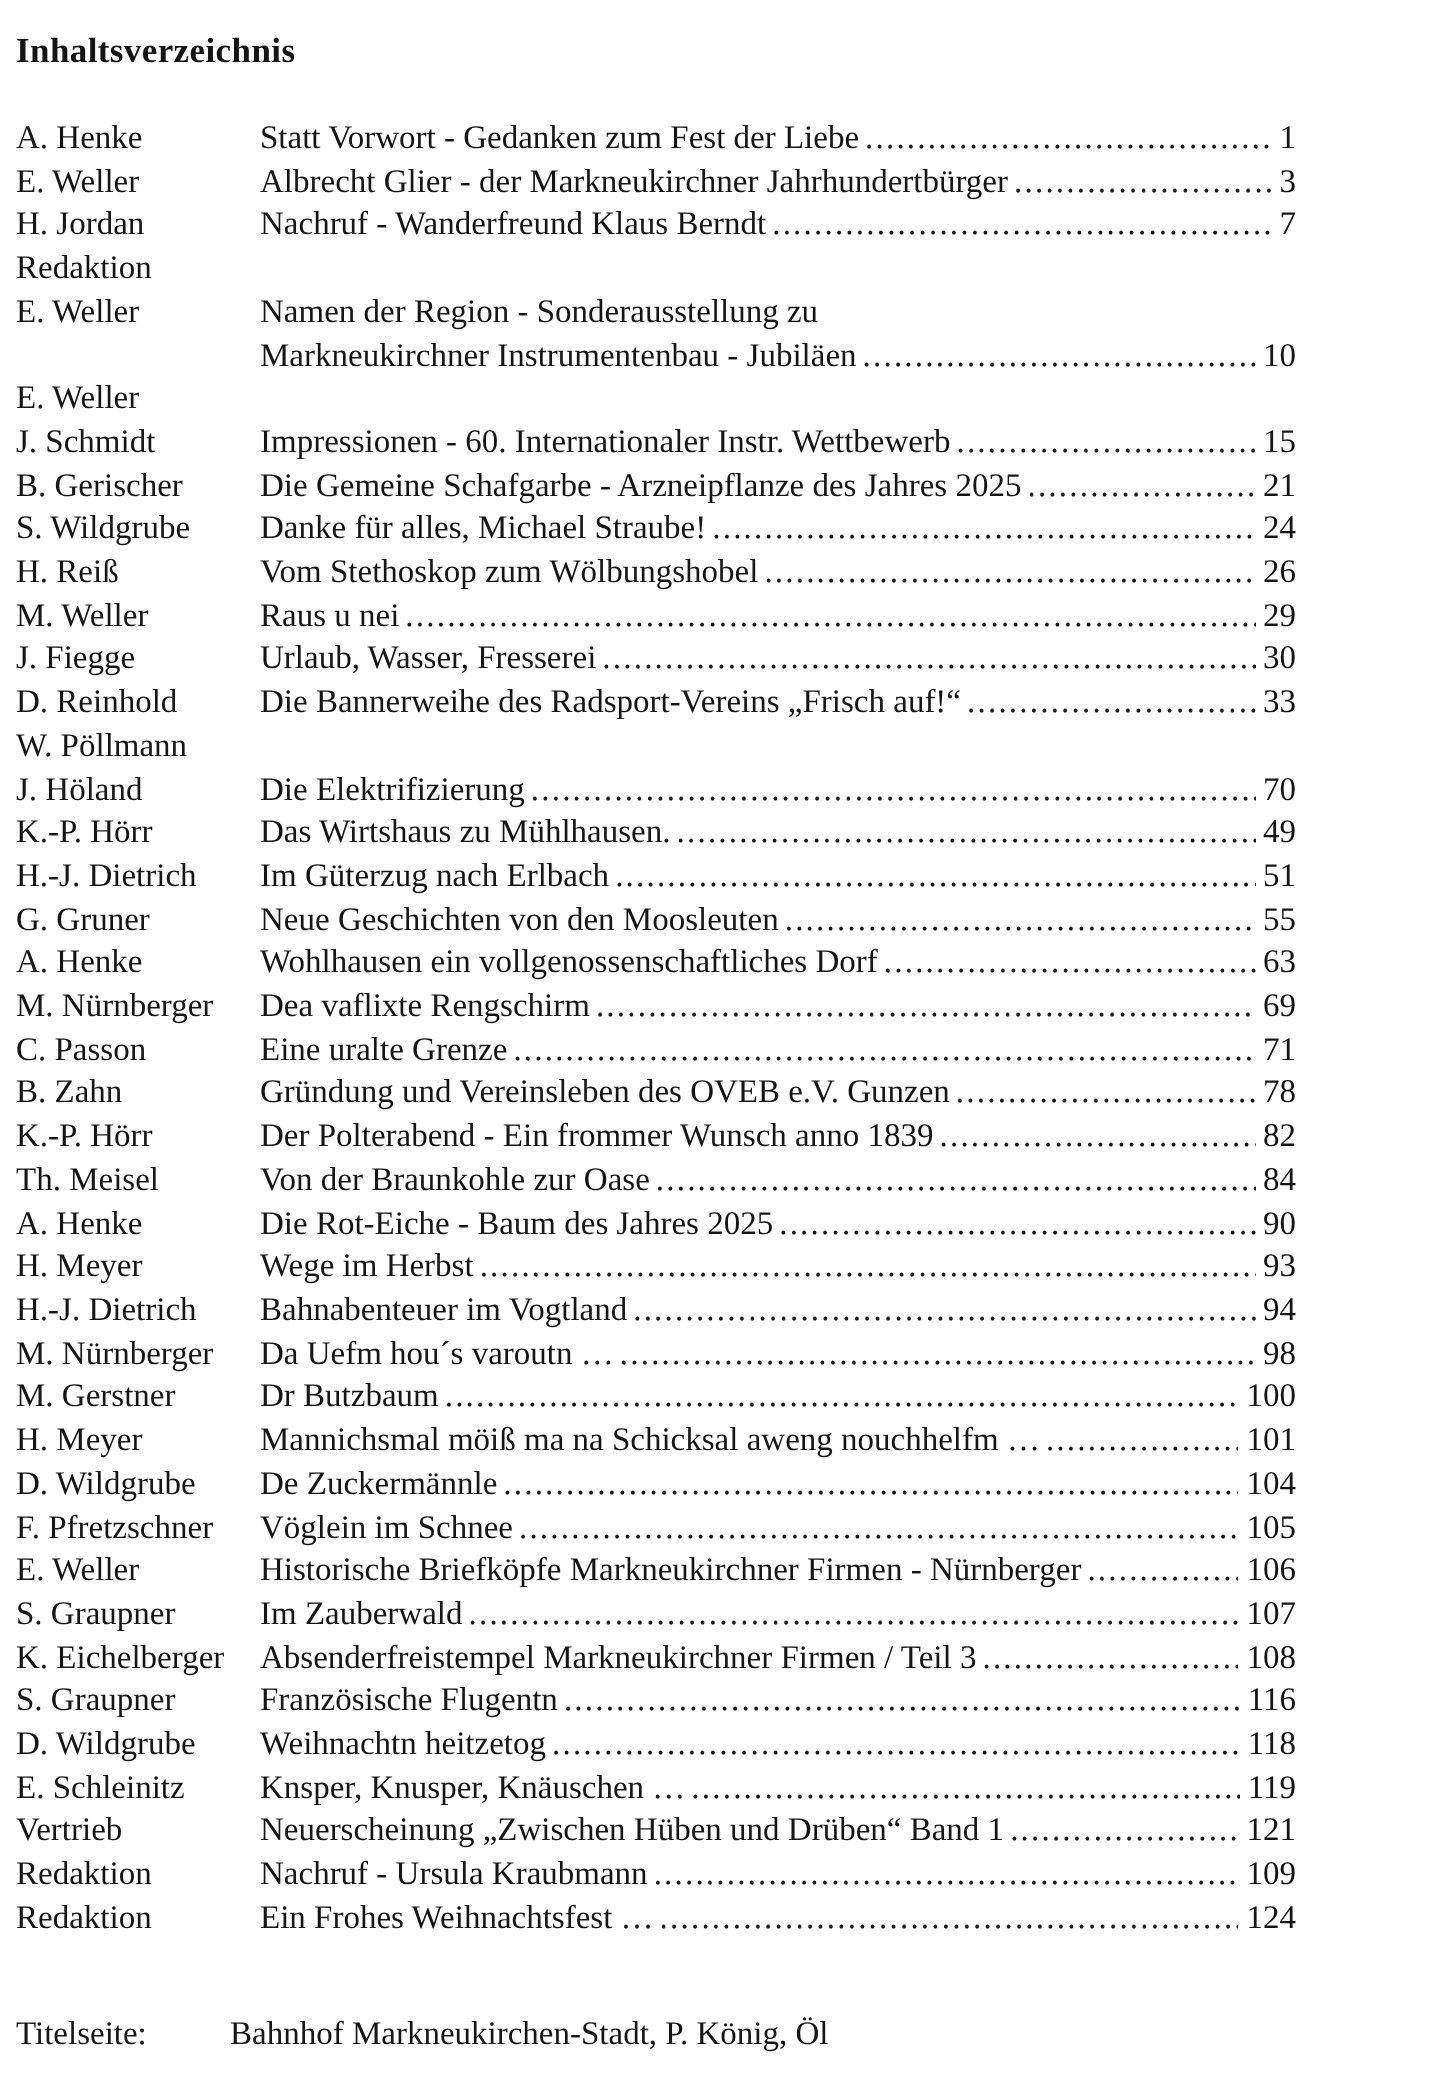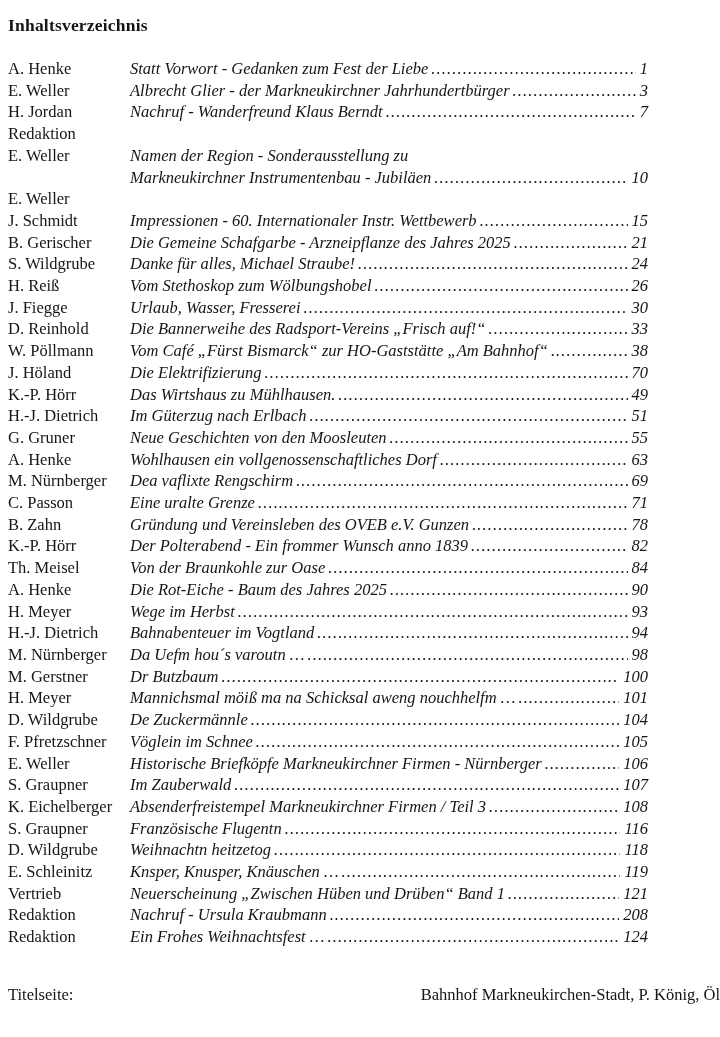--- a/index.html
+++ b/index.html
@@ -36,21 +36,20 @@
   .author {
     flex: 0 0 122px;
     width: 122px;
     white-space: nowrap;
     overflow: hidden;
   }
   .entry {
     flex: 1;
     display: flex;
     min-width: 0;
-    font-style: italic;
   }
   .title-text {
     white-space: nowrap;
     flex: 0 0 auto;
   }
   .leader {
     flex: 1 1 auto;
     overflow: hidden;
     white-space: nowrap;
     min-width: 0;
@@ -72,21 +71,20 @@
     line-height: 22px;
     gap: 12px;
   }
   .footer-label {
     flex: 0 0 95px;
     width: 95px;
   }
   .footer-value {
     flex: 1;
     white-space: nowrap;
-    text-align: right;
   }
 </style>
 </head>
 <body>
 
 <div class="page">
   <div class="doc-title">Inhaltsverzeichnis</div>
 
   <div class="toc" id="toc-rows">
   <div class="row">
@@ -171,20 +169,28 @@
 
   <div class="row">
     <span class="author">H. Reiß</span>
     <span class="entry">
       <span class="title-text">Vom Stethoskop zum Wölbungshobel</span>
       <span class="leader"></span>
       <span class="page-num">26</span>
     </span>
   </div>
 
+  <div class="row">
+    <span class="author">M. Weller</span>
+    <span class="entry">
+      <span class="title-text">Raus u nei </span>
+      <span class="leader"></span>
+      <span class="page-num">29</span>
+    </span>
+  </div>
 
   <div class="row">
     <span class="author">J. Fiegge</span>
     <span class="entry">
       <span class="title-text">Urlaub, Wasser, Fresserei</span>
       <span class="leader"></span>
       <span class="page-num">30</span>
     </span>
   </div>
 
@@ -192,25 +198,20 @@
     <span class="author">D. Reinhold</span>
     <span class="entry">
       <span class="title-text">Die Bannerweihe des Radsport-Vereins „Frisch auf!“</span>
       <span class="leader"></span>
       <span class="page-num">33</span>
     </span>
   </div>
 
   <div class="row">
     <span class="author">W. Pöllmann</span>
-    <span class="entry">
-      <span class="title-text">Vom Café „Fürst Bismarck“ zur HO-Gaststätte „Am Bahnhof“ </span>
-      <span class="leader"></span>
-      <span class="page-num">38</span>
-    </span>
   </div>
 
   <div class="row">
     <span class="author">J. Höland</span>
     <span class="entry">
       <span class="title-text">Die Elektrifizierung</span>
       <span class="leader"></span>
       <span class="page-num">70</span>
     </span>
   </div>
@@ -429,21 +430,21 @@
       <span class="leader"></span>
       <span class="page-num">121</span>
     </span>
   </div>
 
   <div class="row">
     <span class="author">Redaktion</span>
     <span class="entry">
       <span class="title-text">Nachruf - Ursula Kraubmann </span>
       <span class="leader"></span>
-      <span class="page-num">208</span>
+      <span class="page-num">109</span>
     </span>
   </div>
 
   <div class="row">
     <span class="author">Redaktion</span>
     <span class="entry">
       <span class="title-text">Ein Frohes Weihnachtsfest … </span>
       <span class="leader"></span>
       <span class="page-num">124</span>
     </span>

